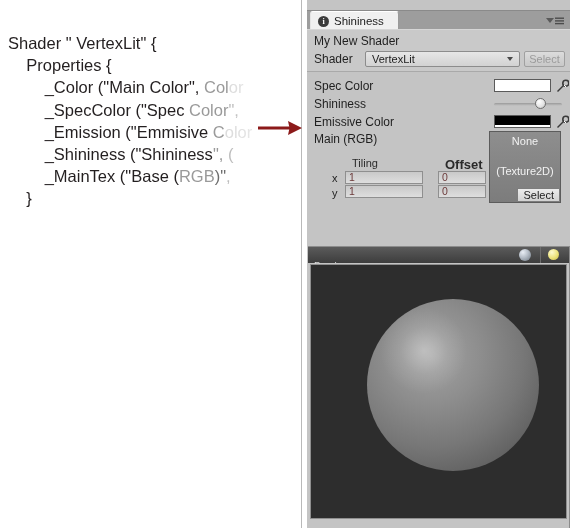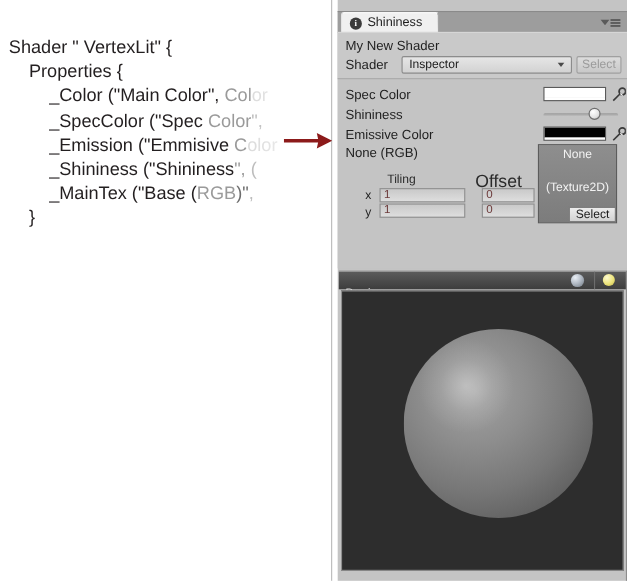--- a/index.html
+++ b/index.html
@@ -243,23 +243,24 @@
     color: #1f1f1f;
   }
   #tiling-head {
     position: absolute;
     left: 45px; top: 26px;
     font-size: 11px;
     color: #2a2a2a;
   }
   #offset-head {
     position: absolute;
-    left: 125px; top: 26px;
-    font-size: 16px;
+    left: 138px; top: 26px;
+    font-size: 13px;
     color: #2a2a2a;
+    font-weight: bold;
   }
   .axis-label {
     position: absolute;
     font-size: 11px;
     color: #1f1f1f;
   }
   .num-field {
     position: absolute;
     height: 13px;
     background: linear-gradient(to bottom, #c9c9c9 0%, #dedede 100%);
@@ -395,21 +396,21 @@
       <rect x="10" y="7.9" width="9" height="1.4" fill="#4c4c4c"></rect>
     </svg>
   </div>
 
   <div id="inspector-body">
 
     <div id="header-zone">
       <div id="shader-name">My New Shader</div>
       <div id="shader-row-label">Shader</div>
       <div id="shader-dropdown">
-        <span class="dd-text">Inspector</span>
+        <span class="dd-text">VertexLit</span>
         <span class="dd-caret"></span>
       </div>
       <div id="select-shader-button">Select</div>
     </div>
 
     <div id="props">
 
 
       <div class="prop-row">
         <span class="prop-label">Spec Color</span>
@@ -441,21 +442,21 @@
             </div>
         </div>
         <svg class="eyedropper" viewBox="0 0 13 14">
           <line x1="1.5" y1="12.5" x2="8" y2="6" stroke="#3a3a3a" stroke-width="1.5"></line>
           <circle cx="9.8" cy="4.2" r="3" fill="none" stroke="#3a3a3a" stroke-width="1.6"></circle>
           <line x1="8" y1="6" x2="10" y2="8" stroke="#ffffff" stroke-width="1"></line>
         </svg>
       </div>
 
       <div id="tex-block">
-        <span id="tex-label">None (RGB)</span>
+        <span id="tex-label">Main (RGB)</span>
         <span id="tiling-head">Tiling</span>
         <span id="offset-head">Offset</span>
 
         <span class="axis-label" style="left:25px; top:41px;">x</span>
         <span class="axis-label" style="left:25px; top:56px;">y</span>
 
         <div class="num-field" style="left:38px; top:40px; width:78px;">1</div>
         <div class="num-field" style="left:38px; top:54px; width:78px;">1</div>
         <div class="num-field" style="left:131px; top:40px; width:48px;">0</div>
         <div class="num-field" style="left:131px; top:54px; width:48px;">0</div>

